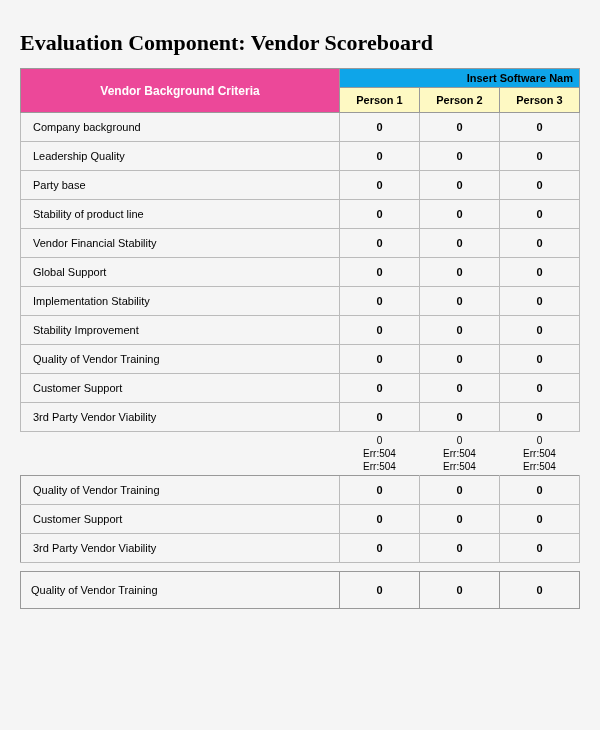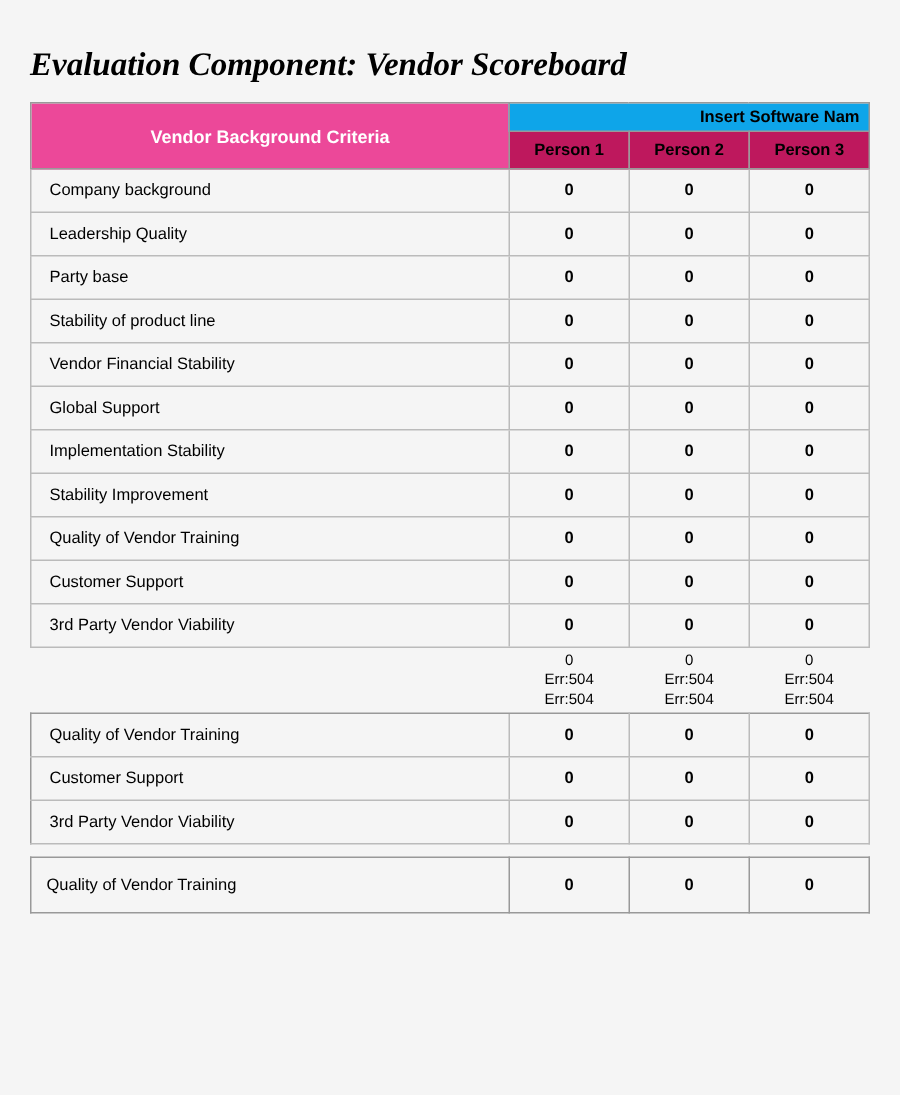--- a/index.html
+++ b/index.html
@@ -9,21 +9,20 @@
     width: 600px;
     height: 730px;
     padding: 30px 20px;
   }
   .title {
     font-family: "Times New Roman", serif;
     font-size: 22px;
     font-weight: bold;
     color: #000;
     margin-bottom: 12px;
-    font-style: italic;
   }
   table {
     border-collapse: collapse;
     width: 100%;
     font-size: 11px;
   }
   .software-header {
     background: #0ea5e9;
     font-weight: bold;
     text-align: right;
@@ -35,21 +34,21 @@
     background: #ec4899;
     color: #fff;
     font-weight: bold;
     text-align: center;
     vertical-align: middle;
     padding: 8px;
     border: 1px solid #999;
     font-size: 12px;
   }
   .person-header {
-    background: #be185d;
+    background: #fef9c3;
     font-weight: bold;
     text-align: center;
     padding: 6px 4px;
     border: 1px solid #999;
     font-size: 11px;
   }
   .criteria-cell {
     text-align: left;
     padding: 8px 12px;
     border-bottom: 1px solid #bbb;

